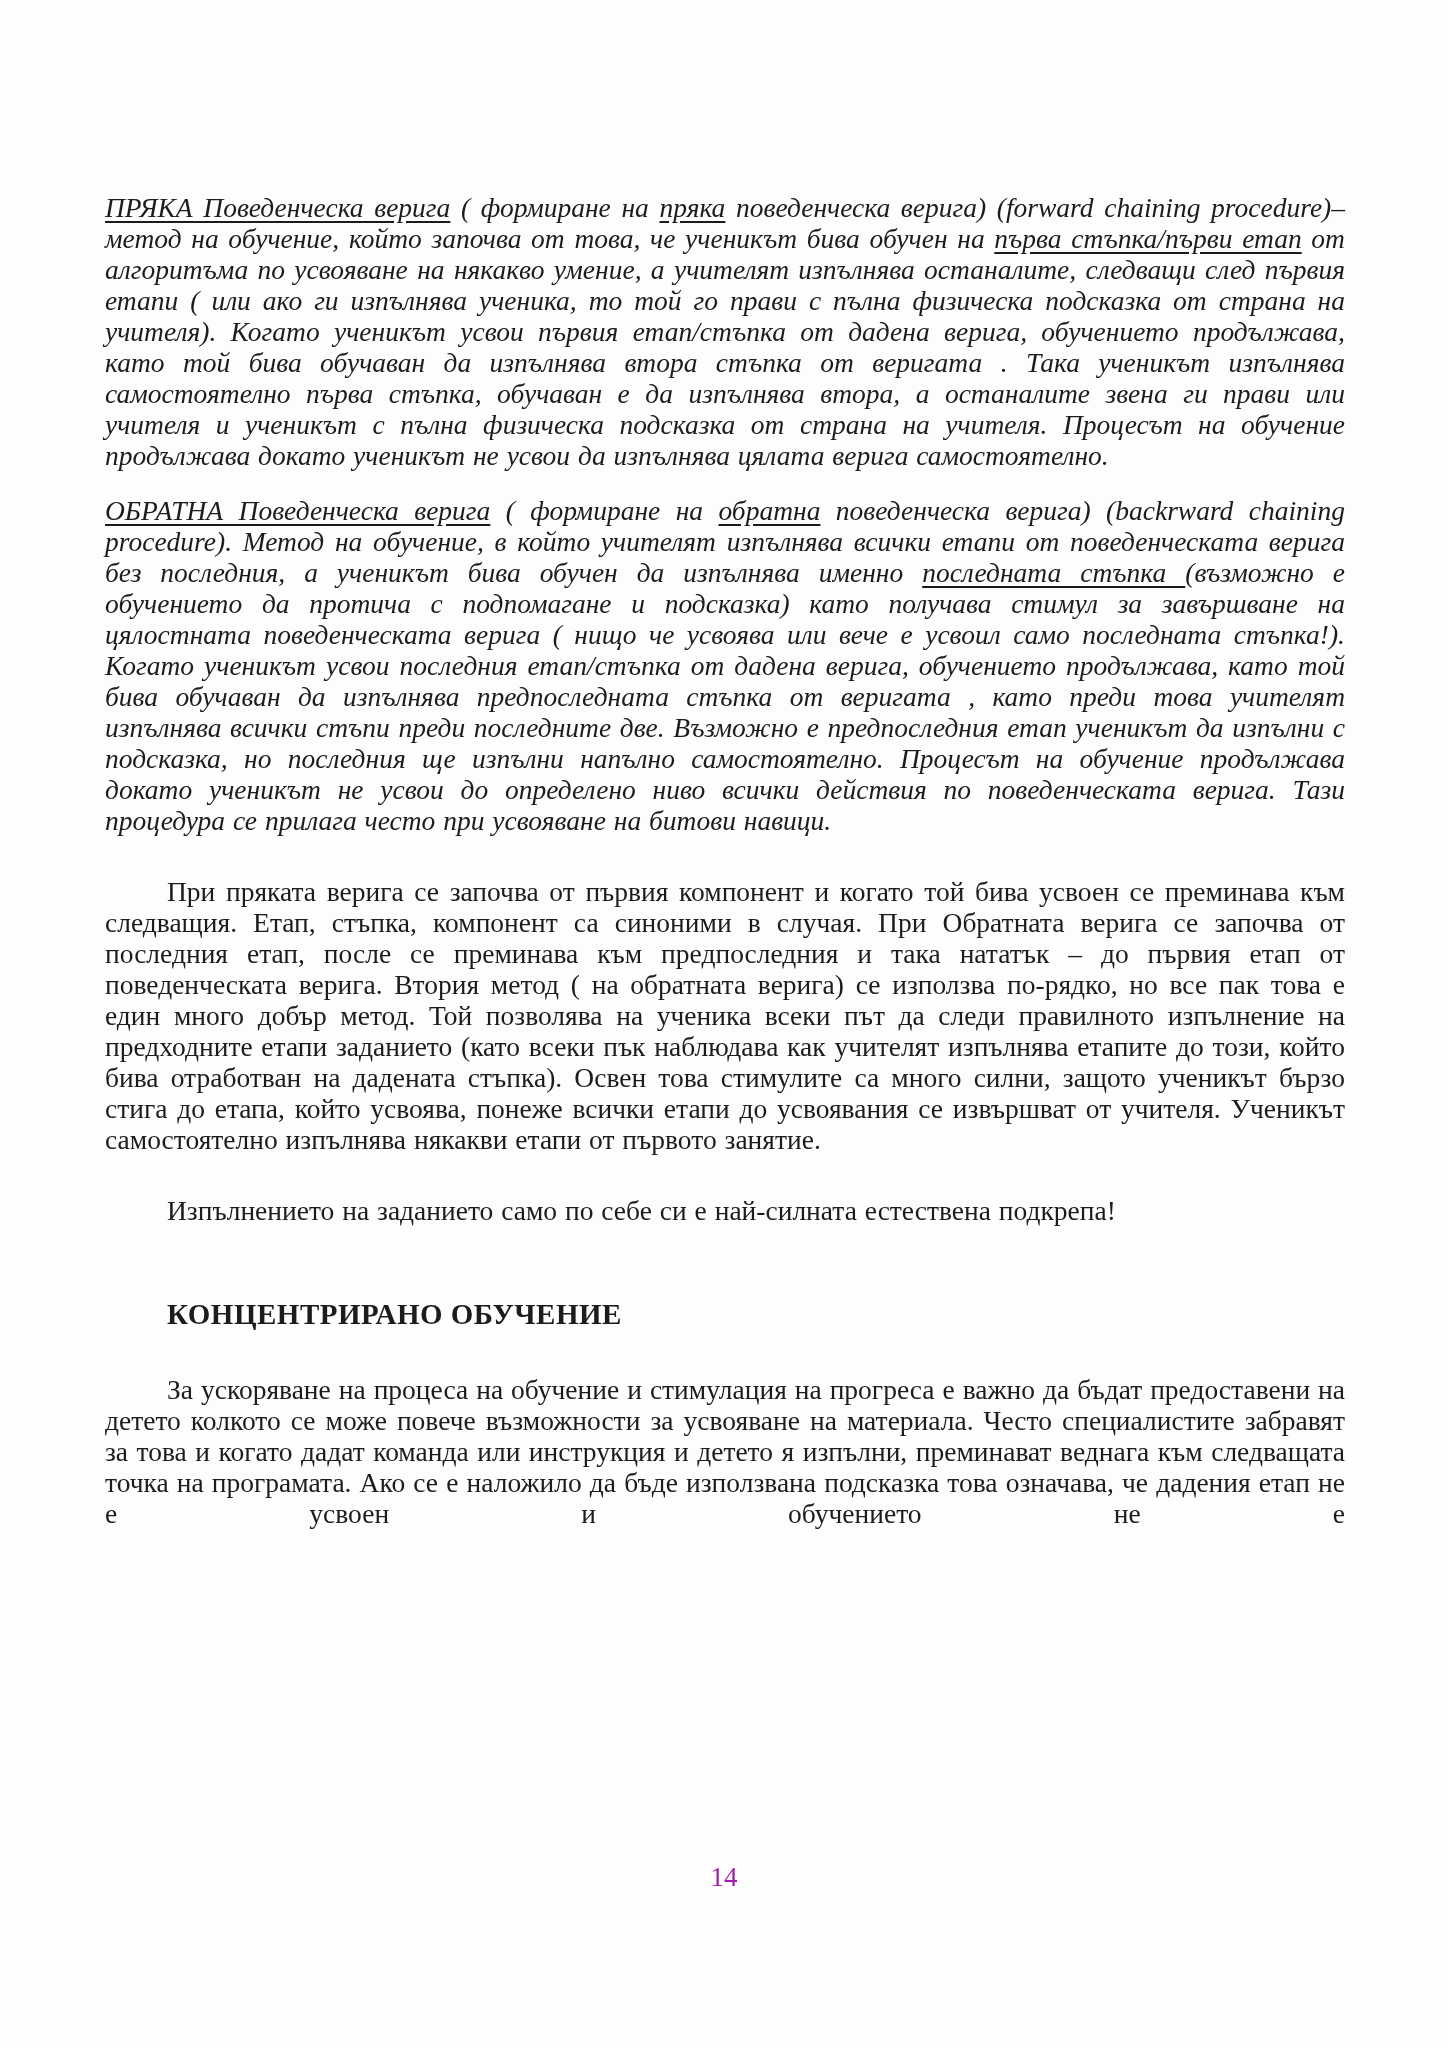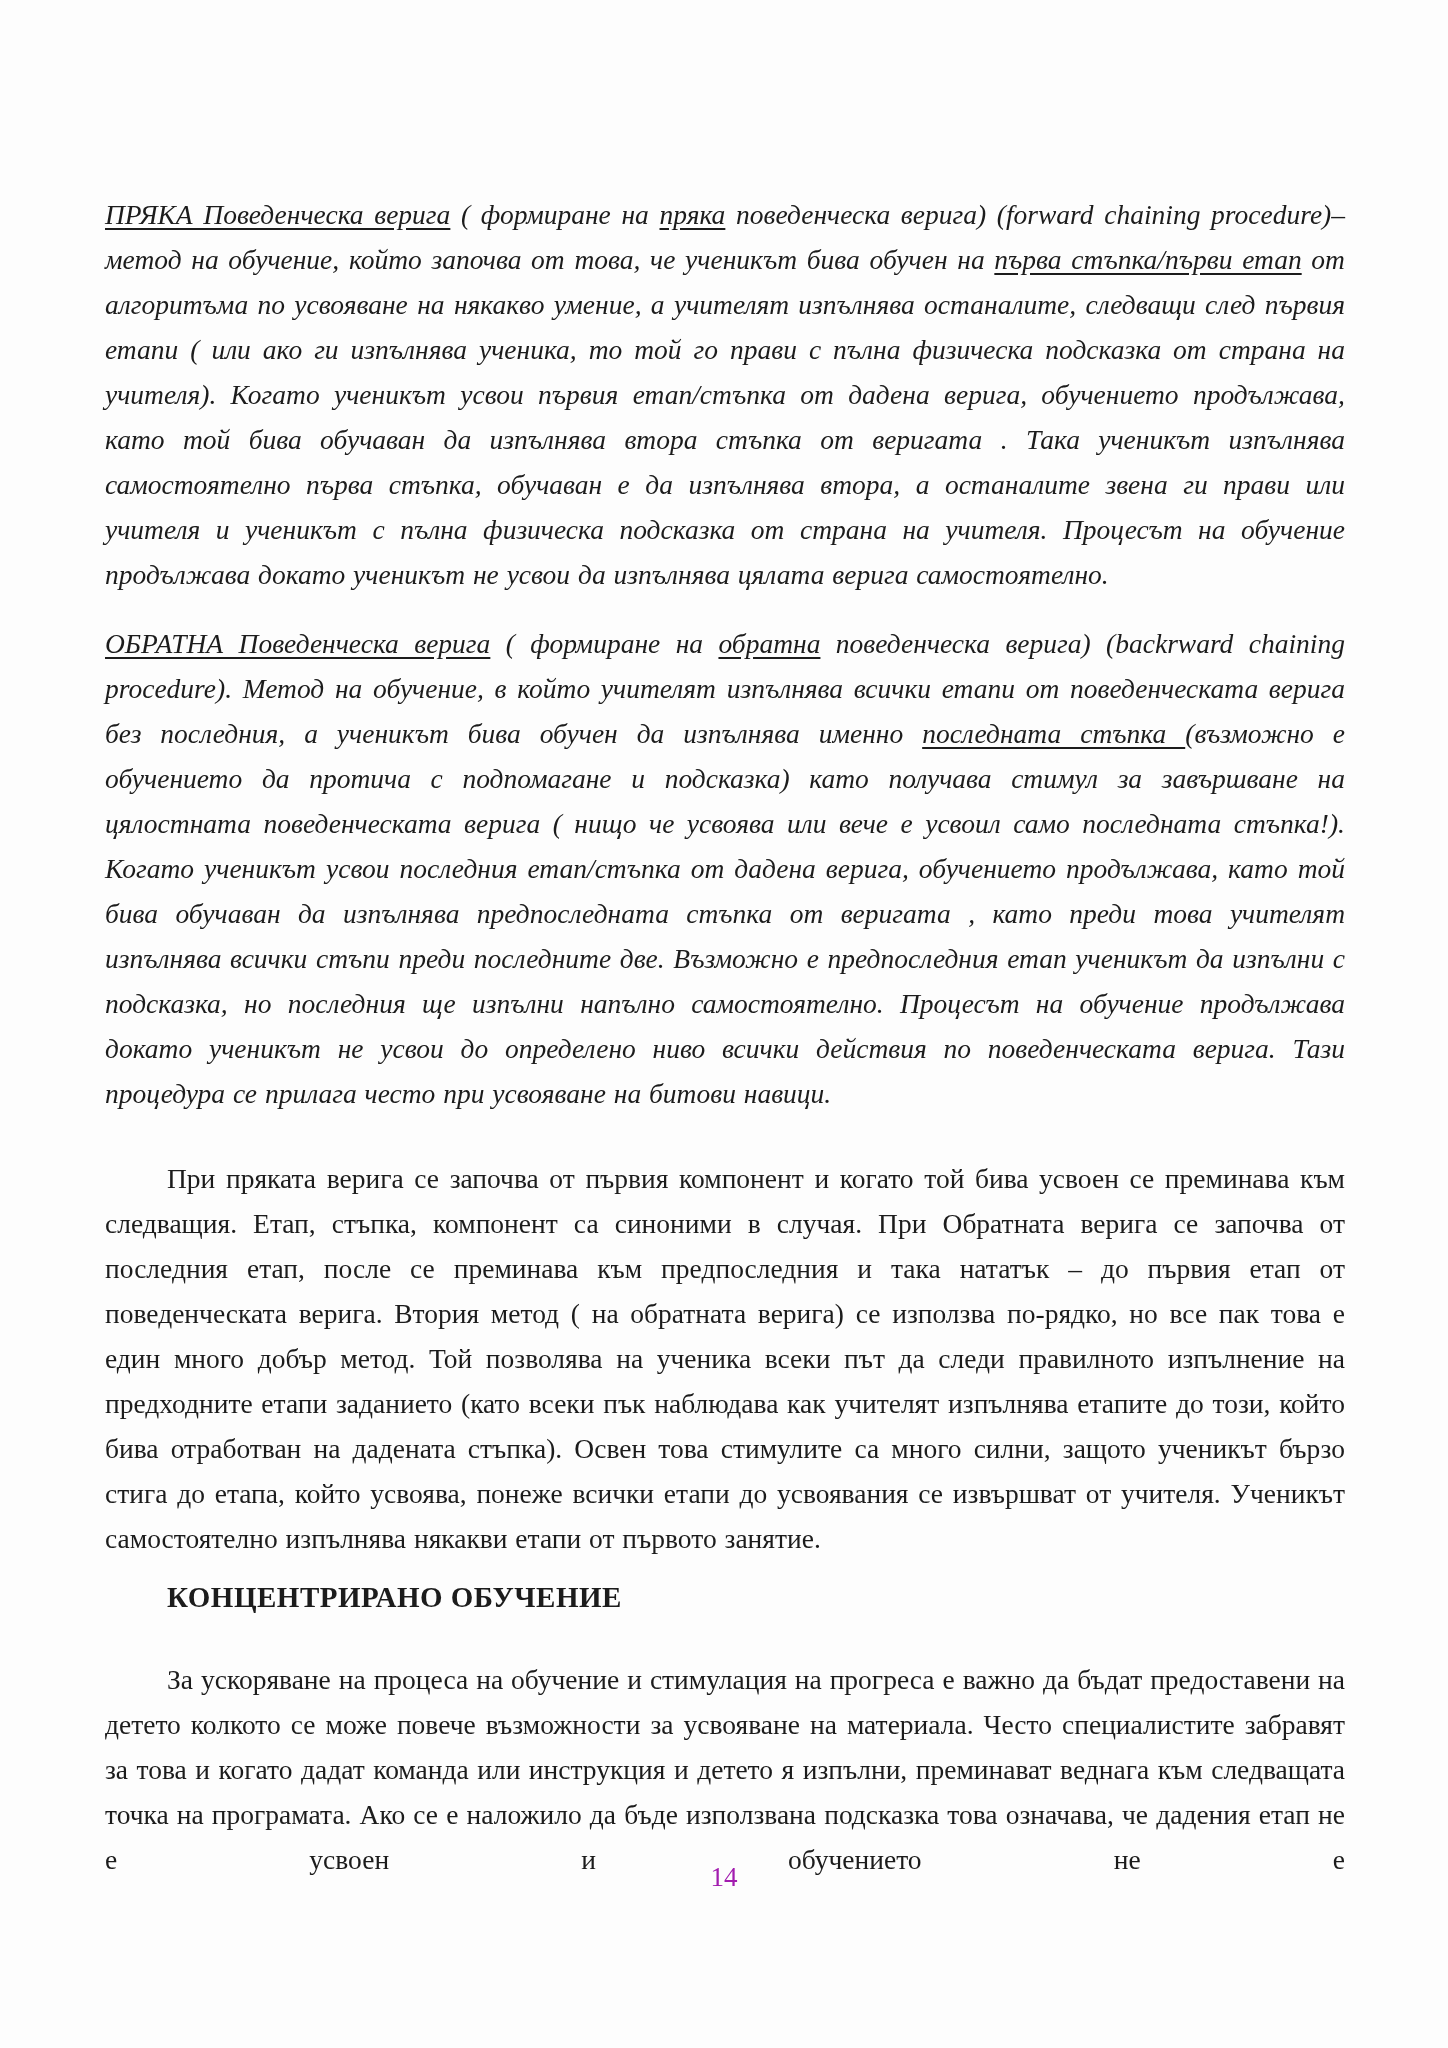--- a/index.html
+++ b/index.html
@@ -17,21 +17,21 @@
     overflow: hidden;
   }
   .content {
     position: absolute;
     left: 105px;
     top: 192px;
     width: 1240px;
   }
   .para {
     font-size: 27.5px;
-    line-height: 45px;
+    line-height: 31px;
     text-align: justify;
     margin: 0 0 24px 0;
     word-spacing: 1px;
   }
   .para.italic {
     font-style: italic;
   }
   .para.indent {
     text-indent: 62px;
     margin-top: 40px;
@@ -73,20 +73,21 @@
 
 <div class="page">
   <div class="content">
 
     <p class="para italic"><span class="u">ПРЯКА Поведенческа верига</span><span> ( формиране на </span><span class="u">пряка</span><span> поведенческа верига) (forward chaining procedure)– метод на обучение, който започва от това, че ученикът бива обучен на </span><span class="u">първа стъпка/първи етап</span><span> от алгоритъма по усвояване на някакво умение, а учителят изпълнява останалите, следващи след първия етапи ( или ако ги изпълнява ученика,  то той го прави с пълна физическа подсказка от страна на учителя). Когато ученикът усвои първия етап/стъпка от дадена верига, обучението продължава, като той бива обучаван да изпълнява втора стъпка от веригата . Така ученикът изпълнява самостоятелно първа стъпка, обучаван е да изпълнява втора, а останалите звена ги прави или учителя и ученикът с пълна физическа подсказка от страна на учителя. Процесът на обучение продължава докато ученикът не усвои да изпълнява цялата верига самостоятелно.</span></p>
 
     <p class="para italic"><span class="u">ОБРАТНА Поведенческа верига</span><span> ( формиране на </span><span class="u">обратна</span><span> поведенческа верига) (backrward chaining procedure). Метод на обучение, в който учителят изпълнява всички етапи от поведенческата верига без последния, а ученикът бива обучен да изпълнява именно </span><span class="u">последната стъпка </span><span>(възможно е обучението да протича с подпомагане и подсказка) като получава  стимул за завършване на цялостната поведенческата верига ( нищо че усвоява или вече е усвоил  само последната стъпка!). Когато ученикът усвои последния етап/стъпка от дадена верига, обучението продължава, като той бива обучаван да изпълнява предпоследната стъпка от веригата , като преди това учителят изпълнява всички стъпи преди последните две. Възможно е предпоследния етап ученикът да изпълни с подсказка, но последния ще изпълни напълно самостоятелно. Процесът на обучение продължава докато ученикът не усвои до определено ниво всички действия по поведенческата верига. Тази процедура се прилага често при усвояване на битови навици.</span></p>
 
     <p class="para indent tight"><span>При пряката верига се започва от първия компонент и когато той бива усвоен се преминава към следващия. Етап, стъпка, компонент са синоними в случая. При Обратната верига се започва от последния етап, после се преминава към предпоследния и така нататък – до първия етап от поведенческата верига. Втория метод ( на обратната верига)  се използва по-рядко, но все пак това е един много добър метод. Той позволява на ученика  всеки път да следи правилното изпълнение на предходните етапи заданието (като всеки пък наблюдава как учителят изпълнява етапите до този, който бива отработван на дадената стъпка). Освен това стимулите са много силни, защото ученикът бързо стига до етапа, който усвоява, понеже всички етапи до усвоявания се извършват от учителя. Ученикът самостоятелно изпълнява някакви етапи от първото занятие.</span></p>
 
+    <p class="para indent single"><span>Изпълнението на заданието само по себе си е най-силната естествена подкрепа!</span></p>
 
     <h2 class="heading">КОНЦЕНТРИРАНО ОБУЧЕНИЕ</h2>
 
     <p class="para indent justify-last"><span>За ускоряване на процеса на обучение и стимулация на прогреса е важно да бъдат предоставени на детето колкото се може повече възможности за усвояване на материала. Често специалистите забравят за това и когато дадат команда или инструкция и детето я изпълни, преминават веднага към следващата точка на програмата. Ако се е наложило да бъде използвана подсказка това означава, че дадения етап не е усвоен и обучението не е</span></p>
 
   </div>
 
   <div class="page-number">14</div>
 </div>
 

